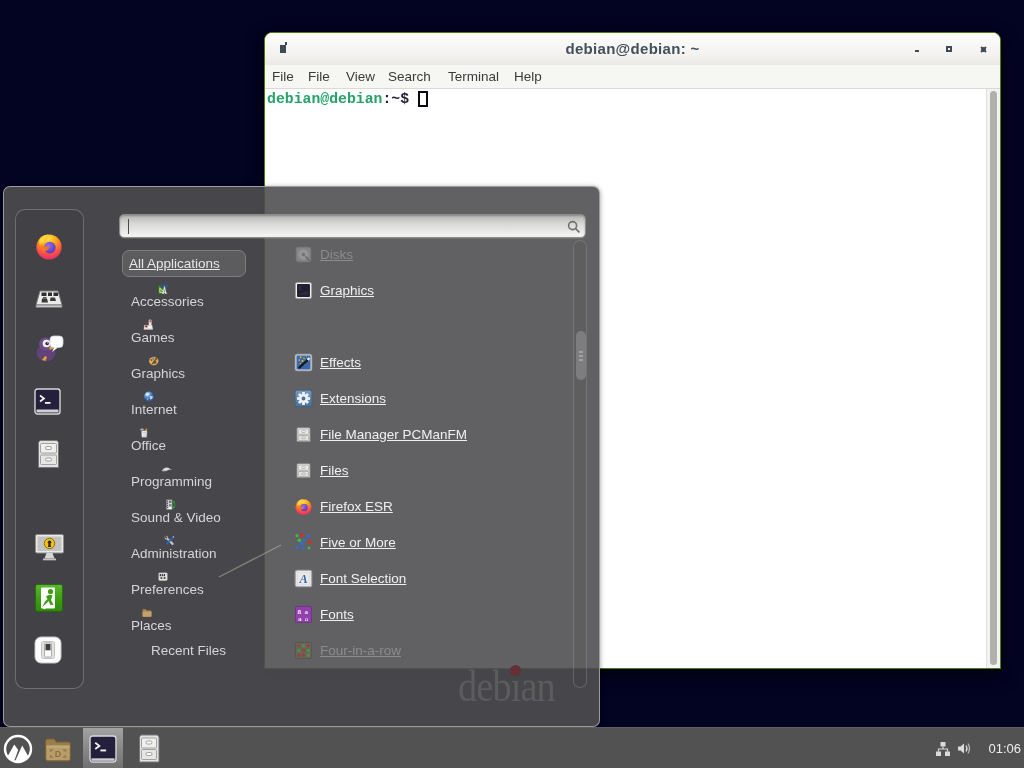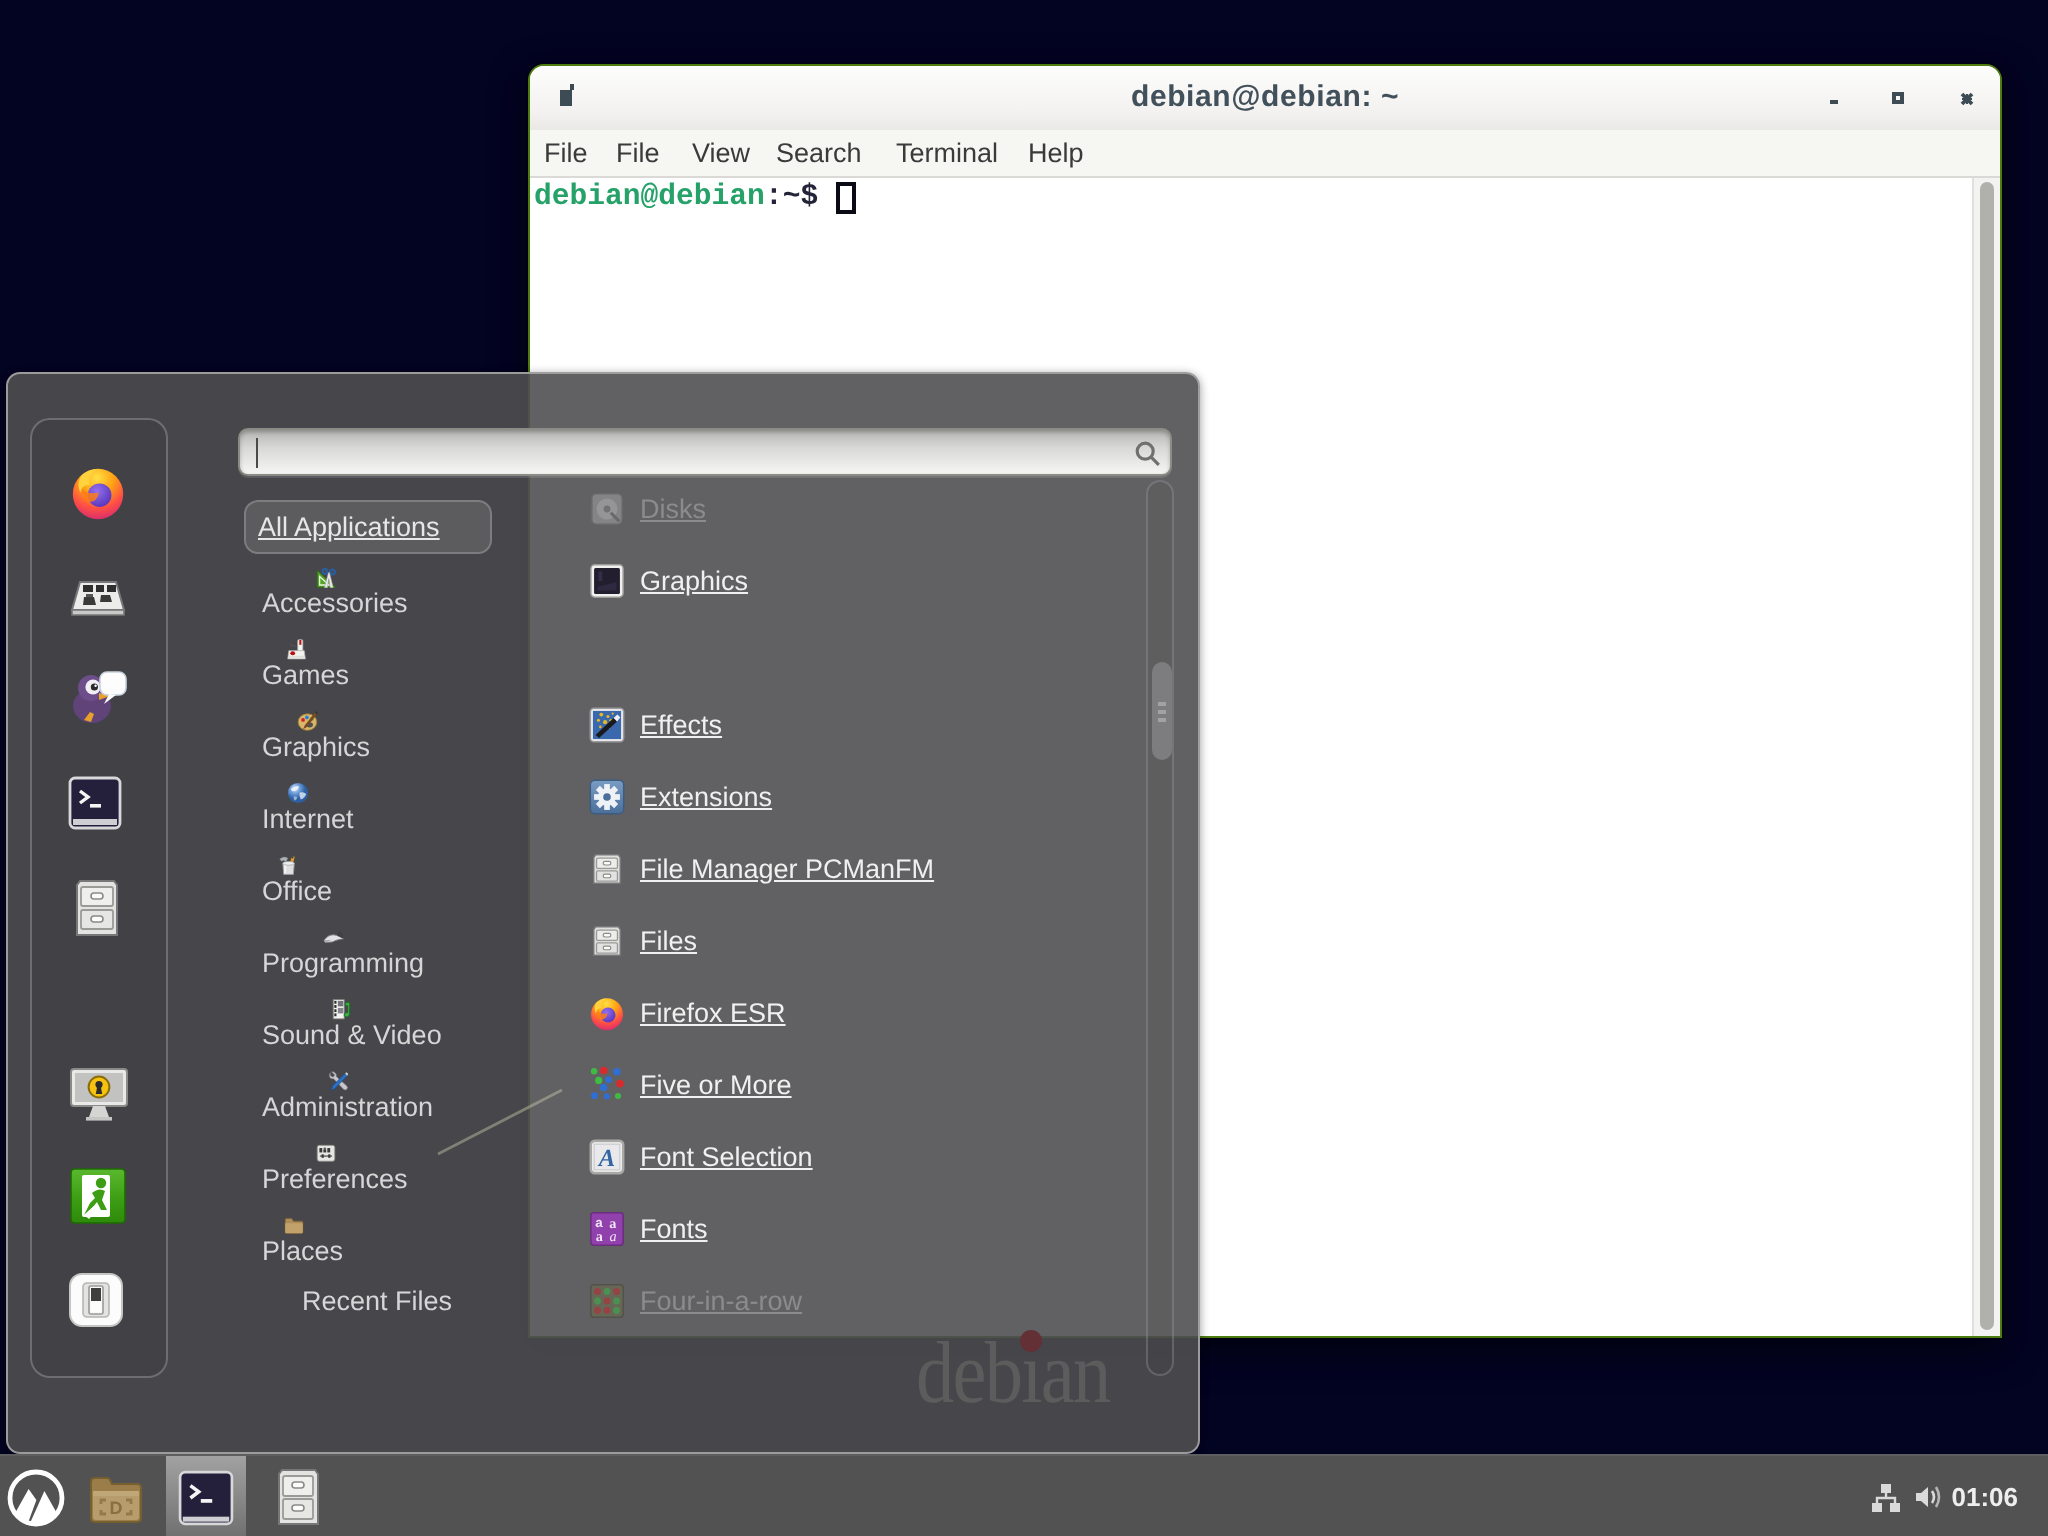--- a/index.html
+++ b/index.html
@@ -95,21 +95,21 @@
 
 
 #taskbar {
   position:absolute; left:0; top:727px; width:1024px; height:41px;
   background:#525252; border-top:1px solid #5e5e5e; z-index:30;
 }
 #termbtn {
   position:absolute; left:83px; top:0; width:40px; height:41px;
   background:linear-gradient(180deg,#a2a2a2,#6f6f6f);
 }
-#clock { position:absolute; right:15px; top:13px; font-size:13px; font-weight:bold; color:#eeeeee; }
+#clock { position:absolute; right:3px; top:13px; font-size:13px; font-weight:normal; color:#eeeeee; }
 .tico { position:absolute; }
 </style>
 </head>
 <body>
 <div id="desk"></div>
 
 <div id="term">
   <div id="titlebar">
     <div id="title">debian@debian: ~</div>
     <svg id="miniicon" width="8" height="11" viewBox="0 0 8 11">

